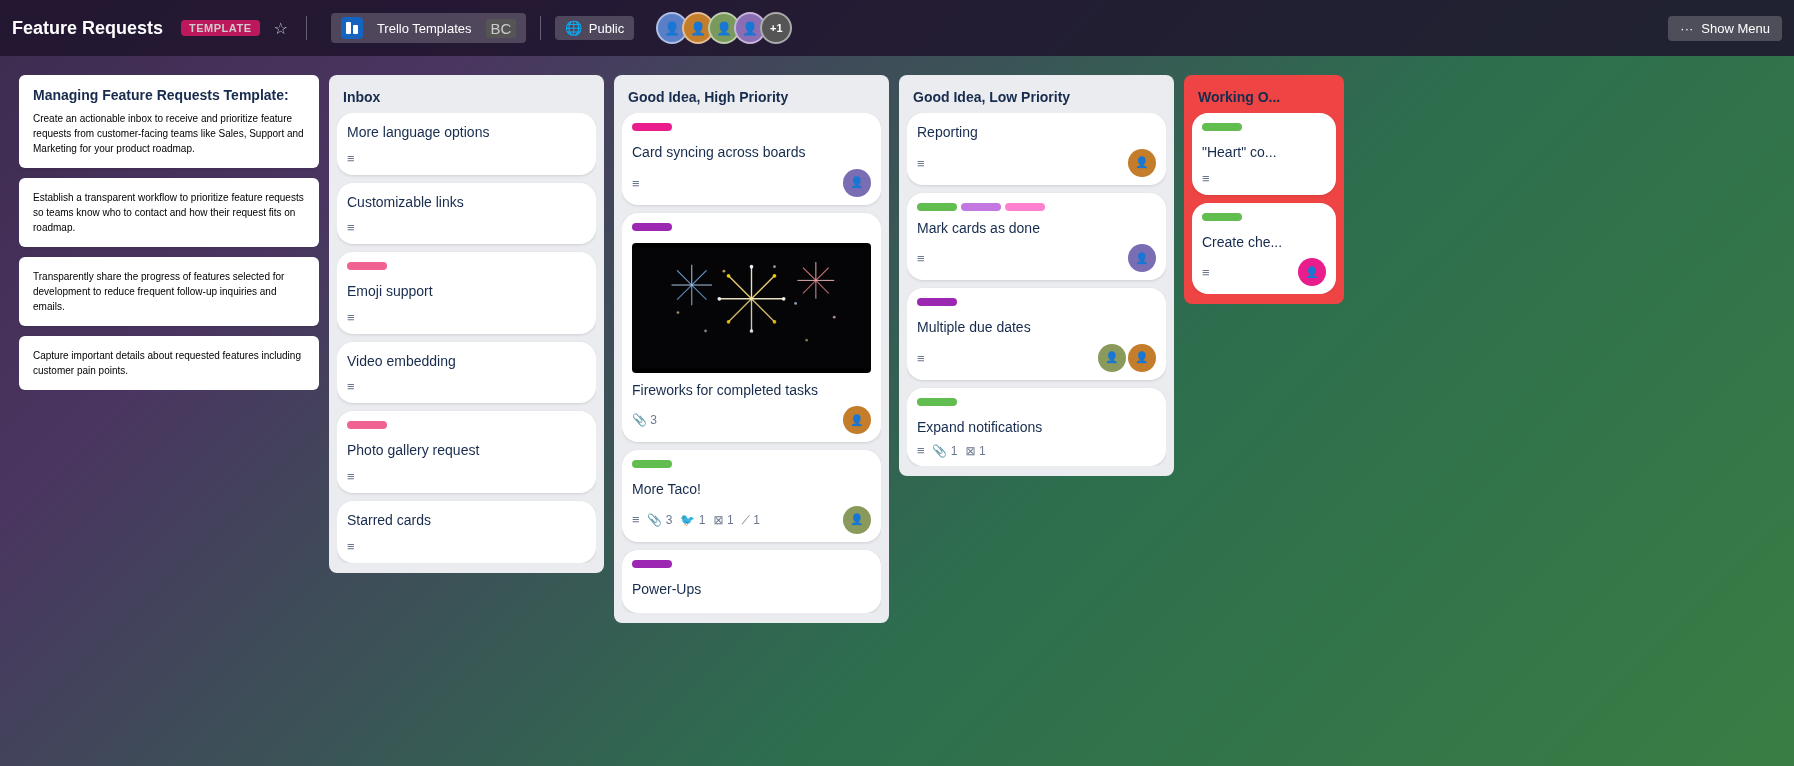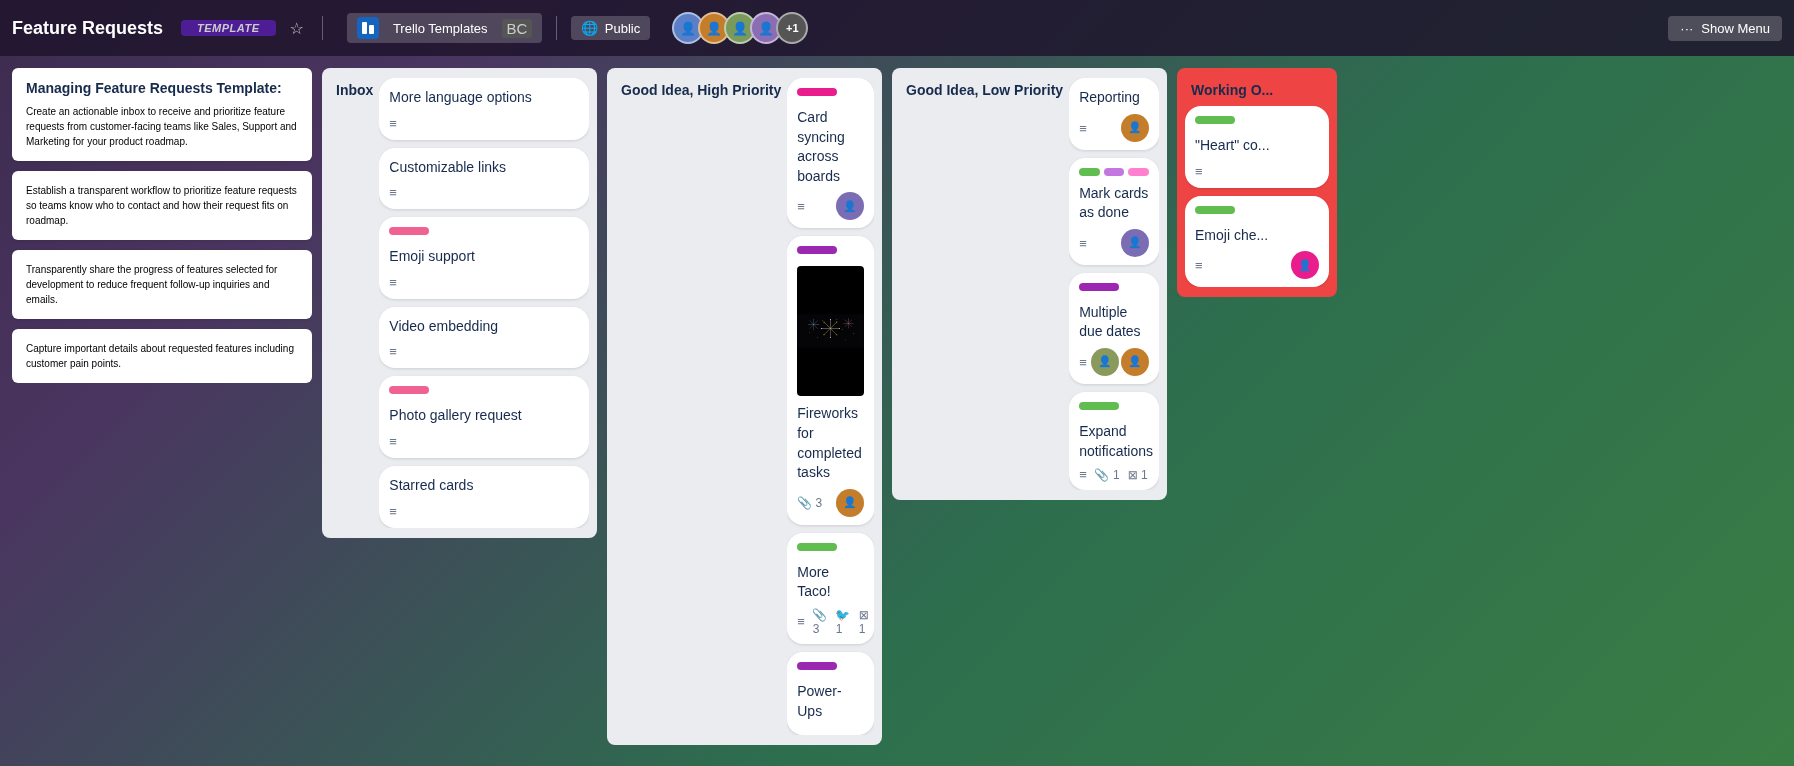--- a/index.html
+++ b/index.html
@@ -19,28 +19,27 @@
       padding: 0 12px;
       gap: 10px;
     }
     .board-title {
       color: #fff;
       font-size: 18px;
       font-weight: 700;
       margin-right: 8px;
     }
     .template-badge {
-      background: #4c1d95;
+      background: #be185d;
       color: #ccc;
       font-size: 11px;
       font-weight: 700;
       border-radius: 4px;
-      padding: 2px 16px;
+      padding: 2px 8px;
       letter-spacing: 0.5px;
-      font-style: italic;
     }
     .star-btn {
       color: #ccc;
       font-size: 16px;
       cursor: pointer;
       padding: 4px;
     }
     .workspace-badge {
       display: flex;
       align-items: center;
@@ -128,35 +127,36 @@
       border-radius: 4px;
       padding: 5px 12px;
       color: #fff;
       font-size: 13px;
       cursor: pointer;
     }
 
     
     .board-content {
       display: flex;
-      padding: 12px;
+      padding: 19px;
       gap: 10px;
       height: calc(766px - 56px);
       overflow-x: hidden;
       align-items: flex-start;
     }
 
     
     .column {
       min-width: 275px;
       max-width: 275px;
       background: #ebecf0;
       border-radius: 8px;
       padding: 10px 8px;
       display: flex;
+      flex-direction: column;
       max-height: 100%;
     }
     .column-header {
       font-size: 14px;
       font-weight: 700;
       color: #172b4d;
       padding: 4px 6px 8px 6px;
     }
     .cards-list {
       display: flex;
@@ -548,21 +548,21 @@
     <div class="cards-list">
 
       <div class="card">
         <div class="card-label label-green2"></div>
         <div class="card-title">"Heart" co...</div>
         <span class="lines-icon"></span>
       </div>
 
       <div class="card">
         <div class="card-label label-green2"></div>
-        <div class="card-title">Emoji che...</div>
+        <div class="card-title">Create che...</div>
         <div class="card-footer">
           <span class="lines-icon"></span>
           <div class="card-avatar" style="background:#e91e8c;">👤</div>
         </div>
       </div>
 
     </div>
   </div>
 
 </div>

